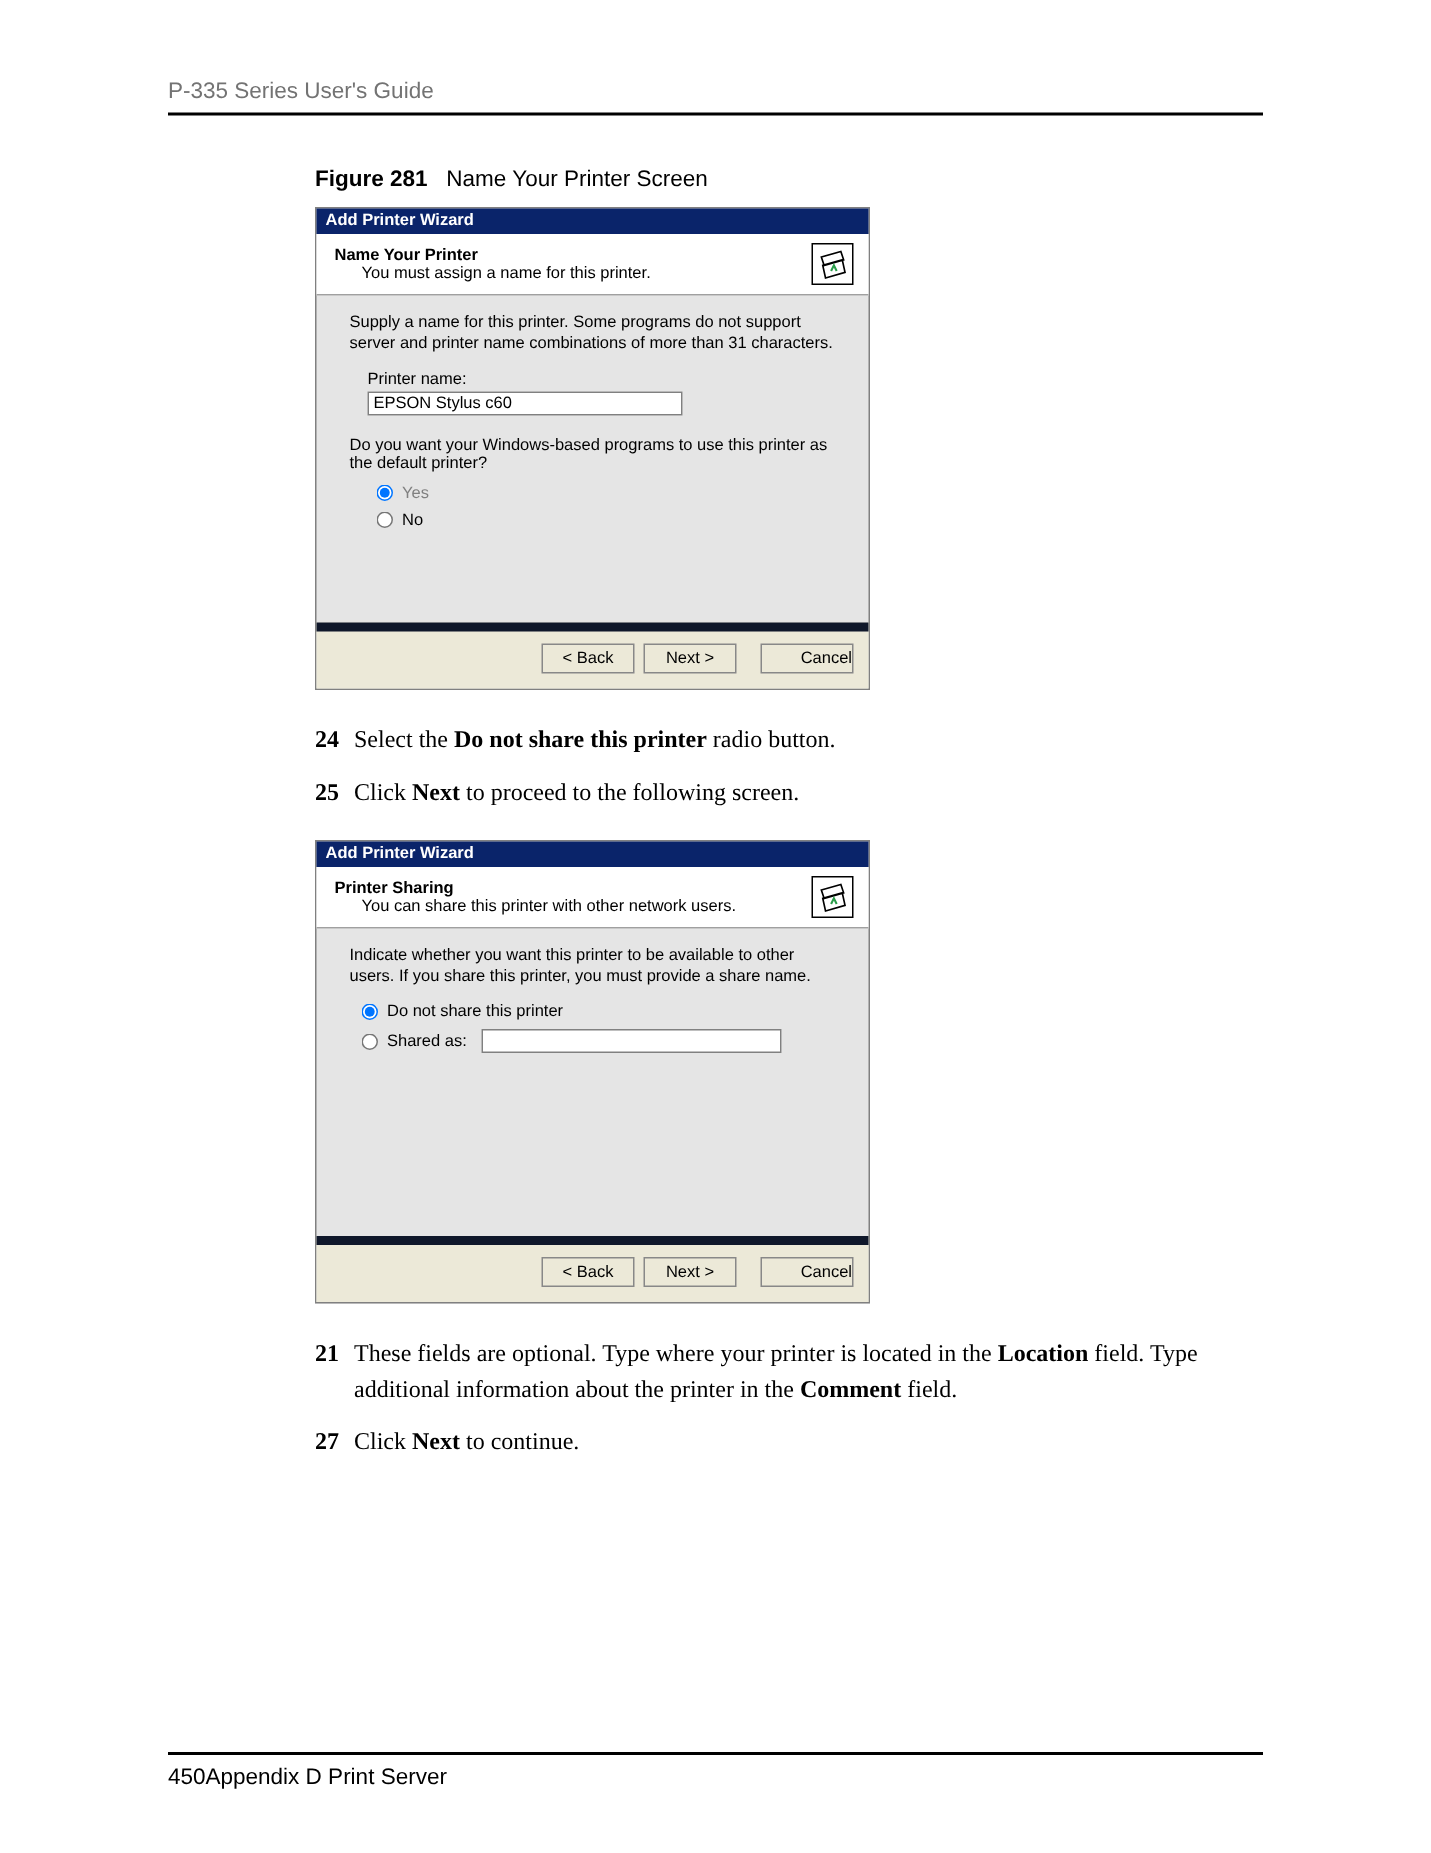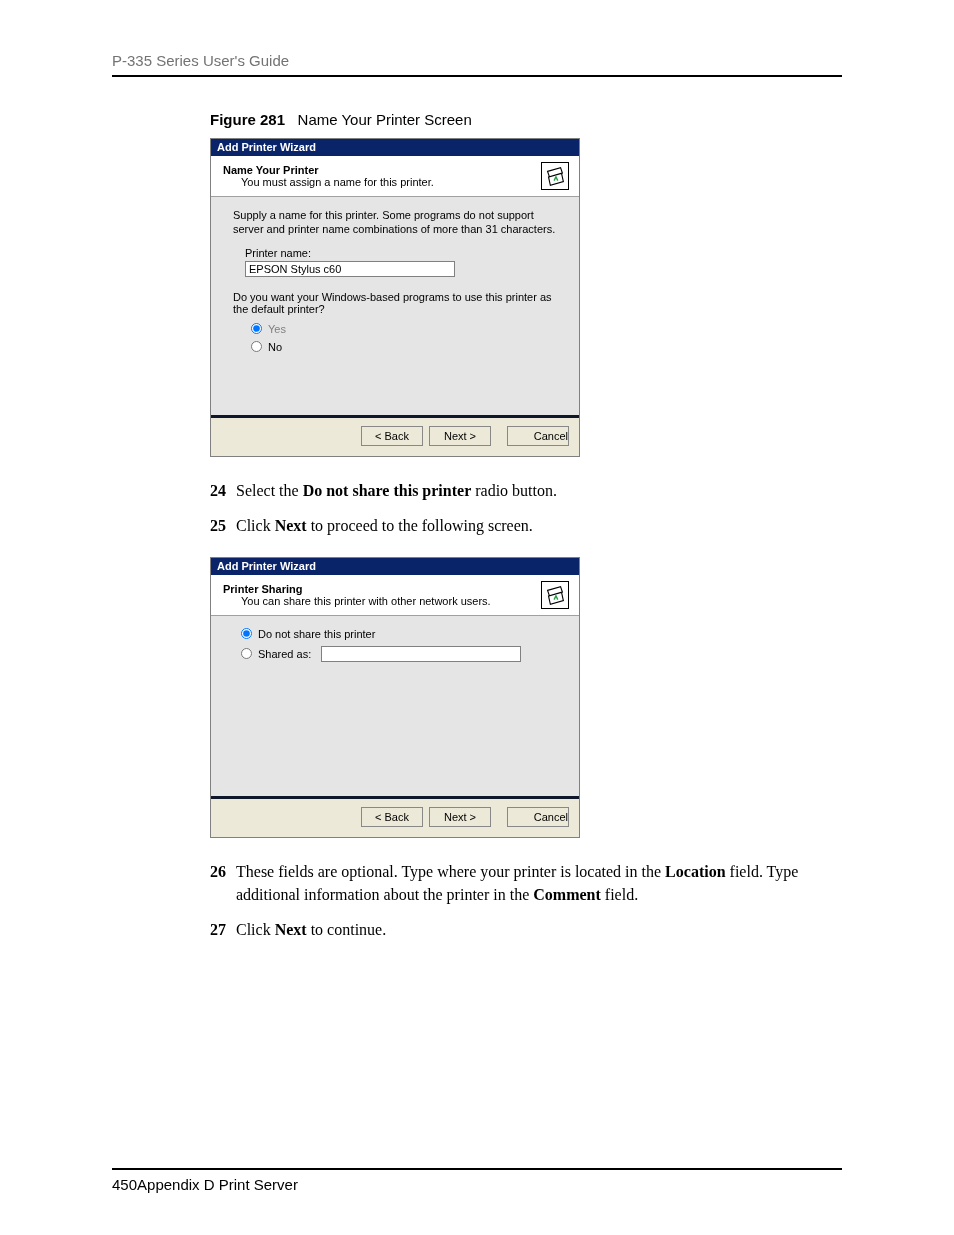--- a/index.html
+++ b/index.html
@@ -94,21 +94,21 @@
   .radio-row { margin-left: 18px; display: flex; align-items: center; gap: 6px; font-size: 11px; margin-bottom: 6px; }
   .radio-row input { width: 11px; height: 11px; }
   .share-row { margin-left: 8px; display: flex; align-items: center; gap: 6px; font-size: 11px; margin-bottom: 6px; }
   .share-row input[type="radio"] { width:11px; height:11px; }
   .share-row input[type="text"] {
     width: 200px; font-size: 11px; font-family: Tahoma, Arial, sans-serif;
     border: 1px solid #808080; background:#fff; padding:1px 3px; height:16px;
     margin-left: 4px;
   }
   .wiz-footer {
-    border-top: 3px solid #0f172a;
+    border-top: 6px solid #0f172a;
     padding: 8px 10px 10px 10px;
     display: flex;
     justify-content: flex-end;
     gap: 6px;
     background: #ece9d8;
   }
   .wiz-btn {
     width: 62px;
     height: 20px;
     font-size: 11px;
@@ -217,40 +217,41 @@
         <div class="wiz-header-title">Printer Sharing</div>
         <div class="wiz-header-sub">You can share this printer with other network users.</div>
         <div class="wiz-header-icon">
           <svg viewBox="0 0 28 28">
               <path d="M6 9 L20 5 L22 11 L8 15 Z M7 15 L21 11 L23 20 L9 24 Z" fill="none" stroke="#000" stroke-width="1.2"></path>
               <path d="M13 19 L15 15 L17 19" fill="none" stroke="#2a9d4a" stroke-width="1.5"></path>
             </svg>
         </div>
       </div>
       <div class="wiz-body">
+        <div class="intro">Indicate whether you want this printer to be available to other users. If you share this printer, you must provide a share name.</div>
         <div class="share-row">
           <input type="radio" checked="" style="">
           <span>Do not share this printer</span>
         </div>
         <div class="share-row">
           <input type="radio" style="">
           <span>Shared as:</span>
           <input type="text" disabled="" style="">
         </div>
         <div style="height:110px"></div>
       </div>
       <div class="wiz-footer">
         <button class="wiz-btn">&lt; Back</button>
         <button class="wiz-btn">Next &gt;</button>
         <button class="wiz-btn spaced">Cancel</button>
       </div>
     </div>
 
     <div class="step">
-      <span class="num">26</span>
+      <span class="num">21</span>
       <span class="txt">
         <span>These fields are optional. Type where your printer is located in the </span><b>Location</b><span> field. Type additional information about the printer in the </span><b>Comment</b><span> field.</span>
       </span>
     </div>
 
     <div class="step">
       <span class="num">27</span>
       <span class="txt">
         <span>Click </span><b>Next</b><span> to continue.</span>
       </span>

